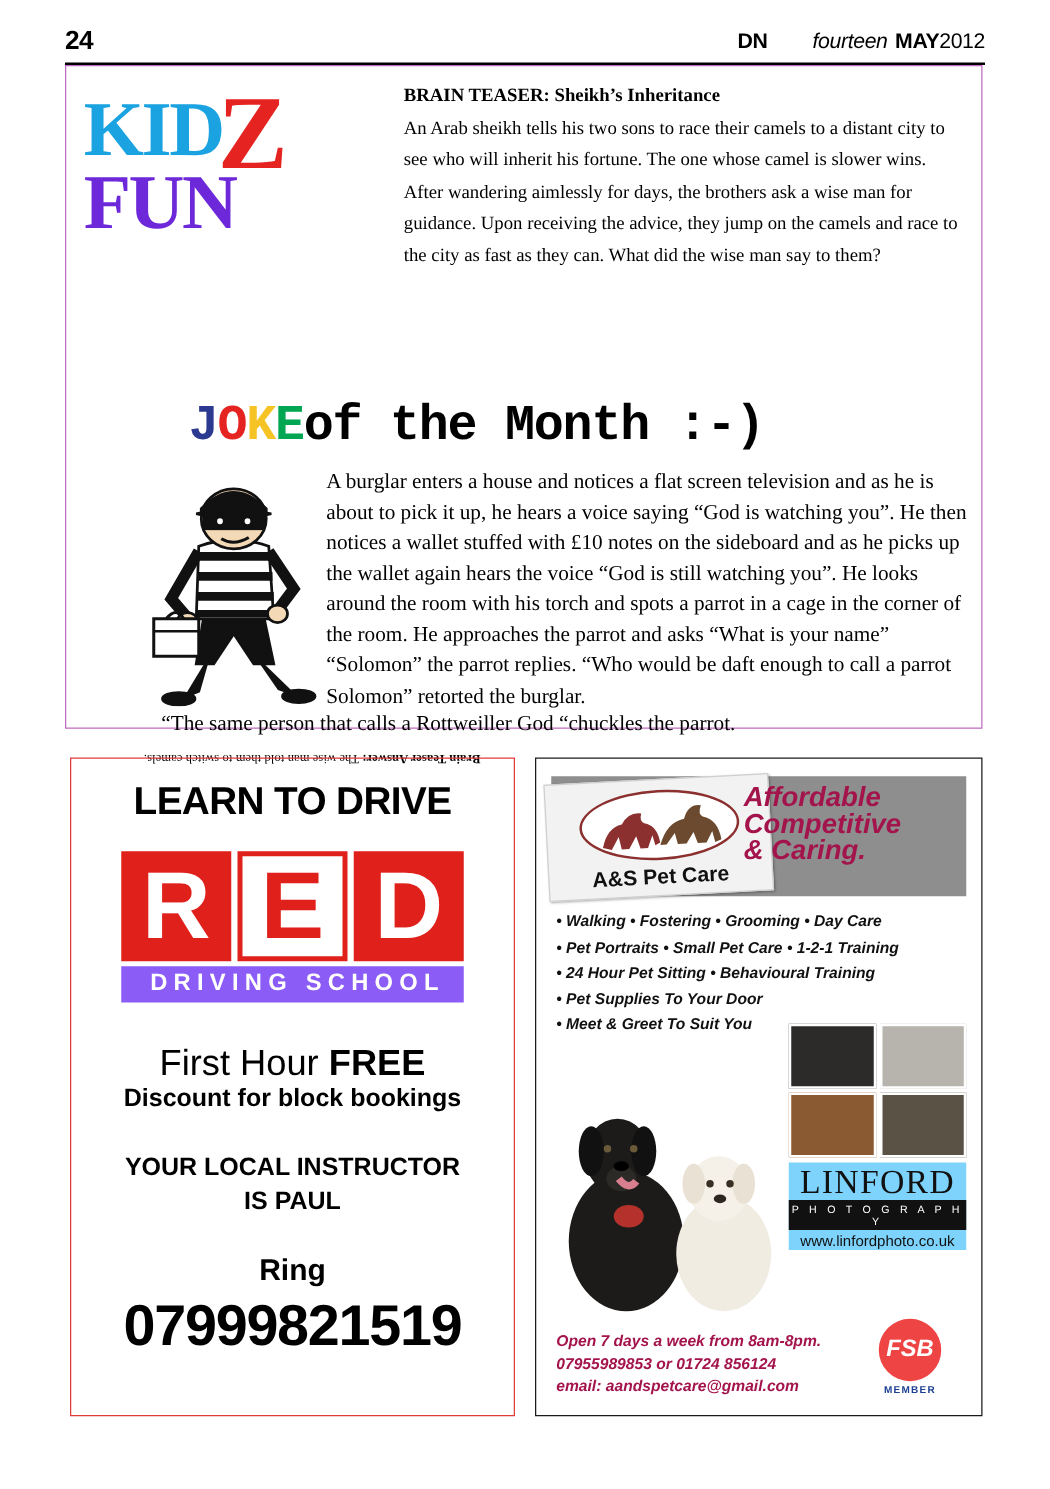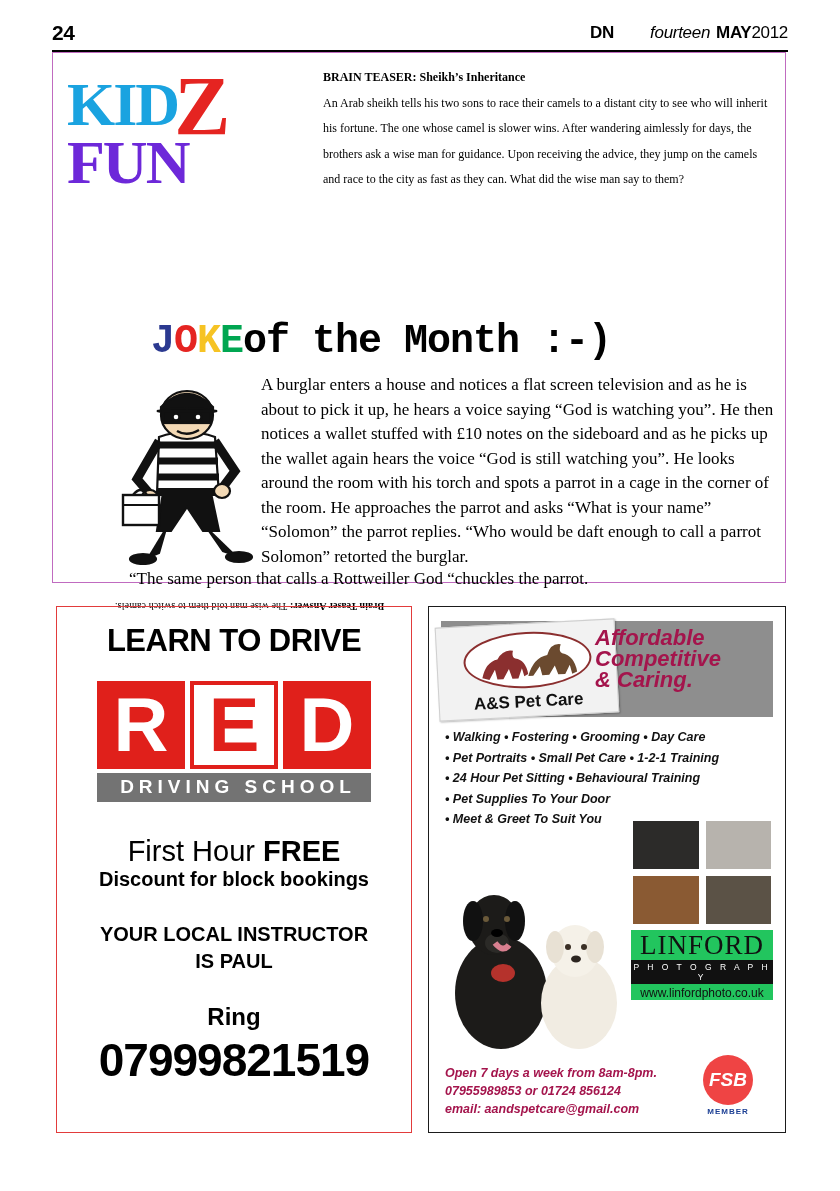--- a/index.html
+++ b/index.html
@@ -77,21 +77,21 @@
     left: -4px;
     line-height: 0;
   }
   .kidz-line2 { color: #6d28d9; }
 
   .teaser {
     position: absolute;
     left: 270px;
     top: 12px;
     width: 452px;
-    font-size: 12px;
+    font-size: 15px;
     line-height: 25.5px;
   }
   .teaser-title { font-weight: bold; }
   .teaser-body { display: block; }
 
   
   .joke-head {
     position: absolute;
     left: 98px;
     top: 268px;
@@ -189,21 +189,21 @@
   }
   .red-letters .sq.white {
     background: #ffffff;
     color: #e0201b;
     border: 4px solid #e0201b;
     box-sizing: border-box;
     line-height: 80px;
   }
   .red-sub {
     margin-top: 4px;
-    background: #737373;
+    background: #8b5cf6;
     color: #fff;
     font-family: "Liberation Sans", sans-serif;
     font-weight: bold;
     font-size: 19px;
     letter-spacing: 5px;
     padding: 3px 0 4px 8px;
     width: 274px;
     margin-left: auto;
     margin-right: auto;
     box-sizing: border-box;
@@ -322,21 +322,21 @@
     height: 52px;
     border: 2px solid #fff;
     box-sizing: border-box;
   }
   .ph1 { background: #2c2b29; }
   .ph2 { background: #b7b3ad; }
   .ph3 { background: #8a5a33; }
   .ph4 { background: #5b5246; }
   .linford {
     margin-top: 4px;
-    background: #22c55e;
+    background: #7dd3fc;
     text-align: center;
   }
   .linford .name {
     font-family: "Liberation Serif", serif;
     font-size: 27px;
     letter-spacing: 1px;
     color: #111;
     line-height: 30px;
   }
   .linford .sub {

